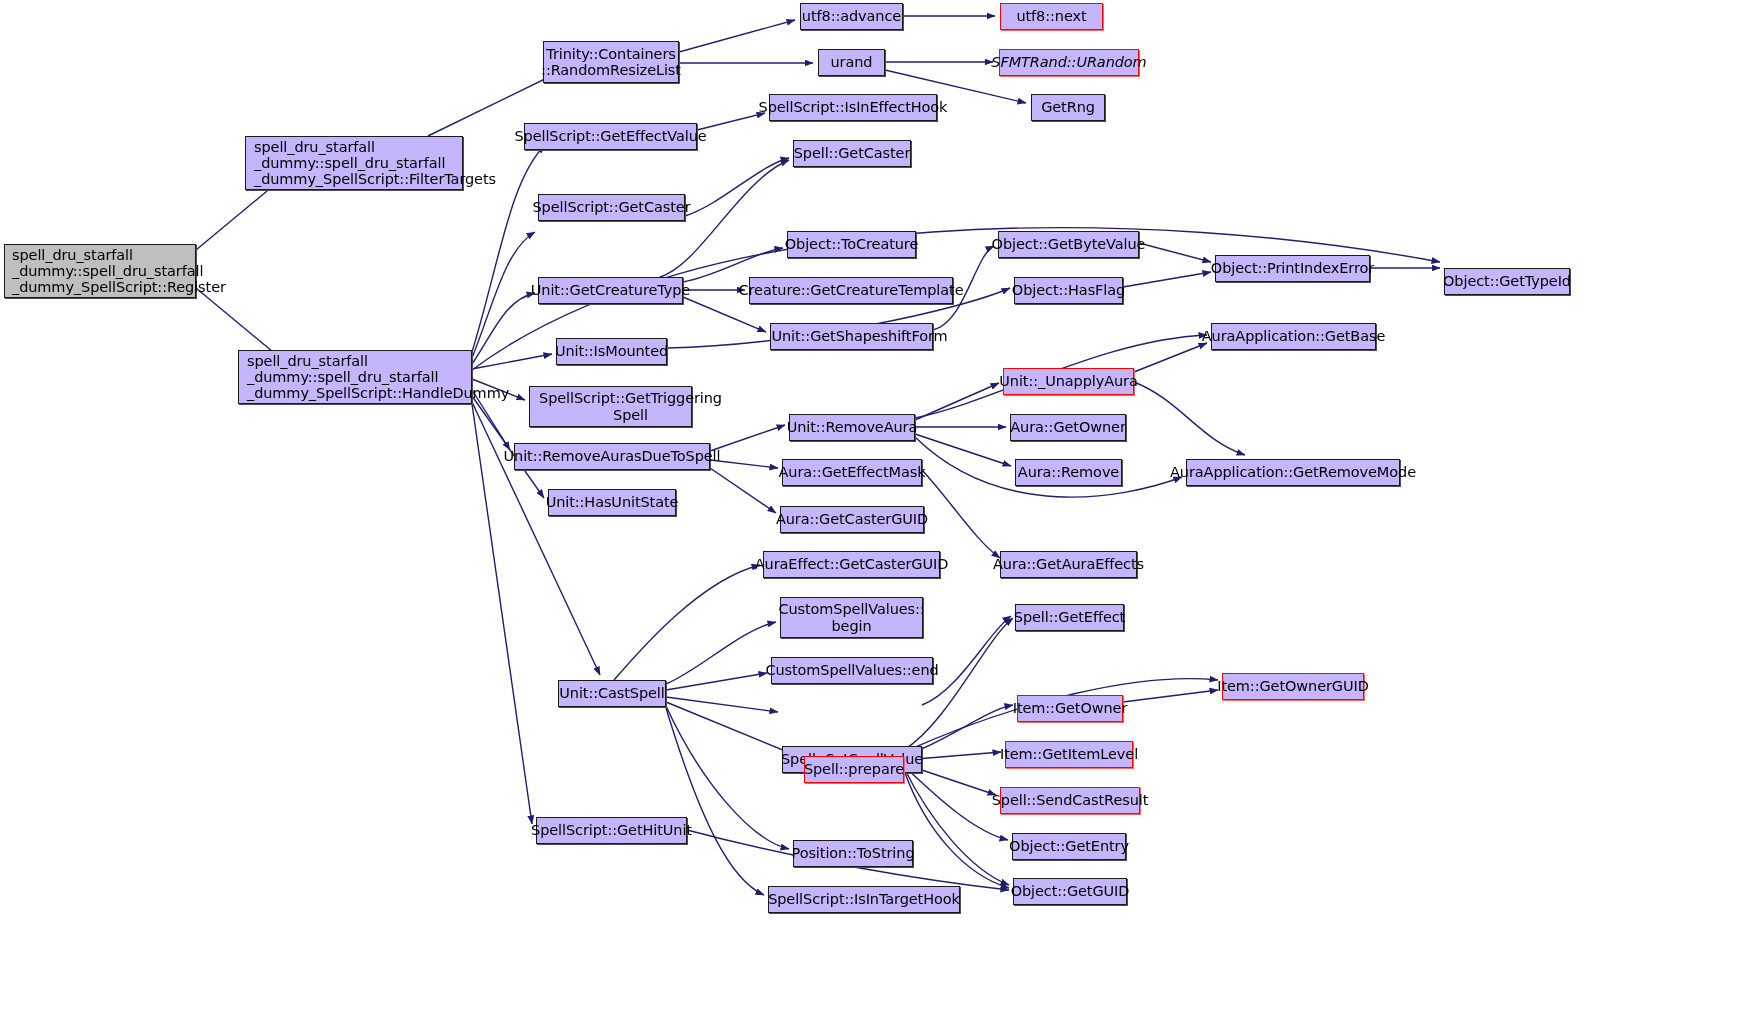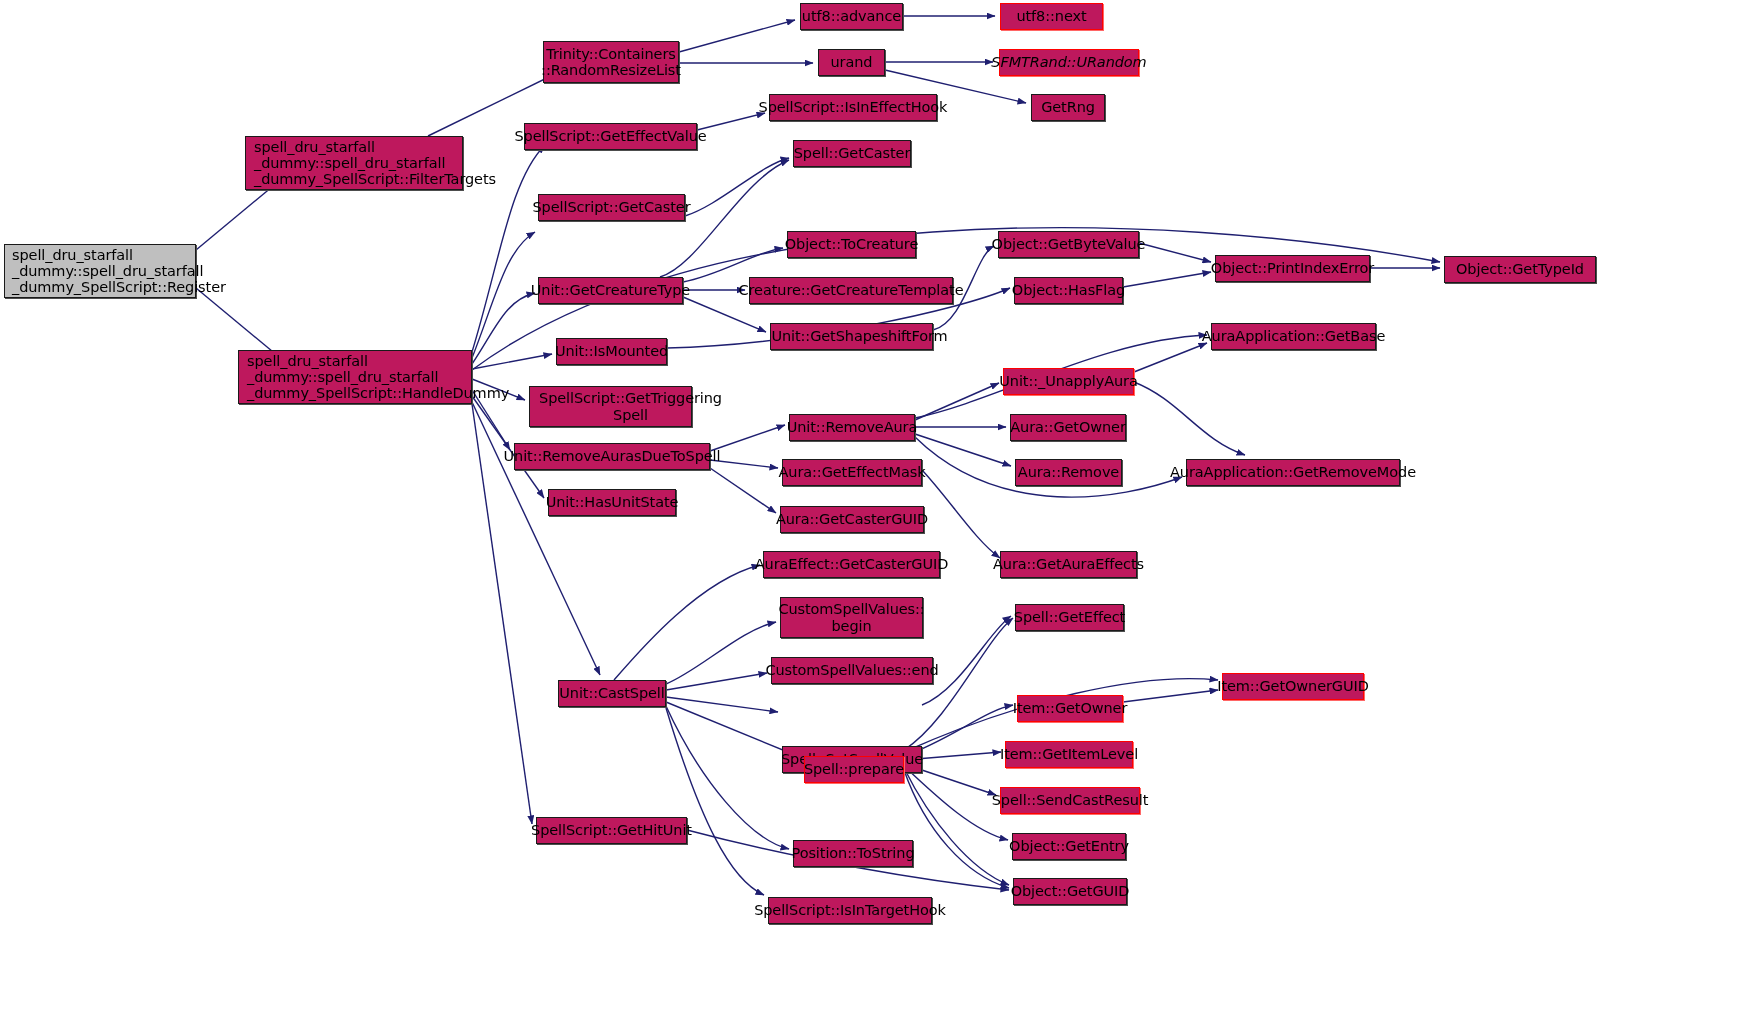--- a/index.html
+++ b/index.html
@@ -22,21 +22,21 @@
     height: 1016px;
     pointer-events: none;
   }
   .node {
     position: absolute;
     box-sizing: border-box;
     display: flex;
     align-items: center;
     justify-content: center;
     text-align: center;
-    background: #be185d;
+    background: #c4b5fd;
     border: 1px solid #1a1a1a;
     color: #000000;
     font-size: 14.5px;
     line-height: 1.12;
     letter-spacing: -0.1px;
     white-space: pre-line;
     z-index: 5;
     box-shadow: 1px 1px 0 0 #4d4d4d;
   }
   .node.red {
@@ -144,21 +144,21 @@
       <div class="node" style="left: 818px; top: 49px; width: 67px; height: 27px;">urand</div>
       <div class="node red" style="left: 999px; top: 49px; width: 140px; height: 27px; font-style: italic;">SFMTRand::URandom</div>
       <div class="node" style="left: 1031px; top: 94px; width: 74px; height: 27px;">GetRng</div>
       <div class="node" style="left: 769px; top: 94px; width: 168px; height: 27px;">SpellScript::IsInEffectHook</div>
       <div class="node" style="left: 524px; top: 123px; width: 173px; height: 27px;">SpellScript::GetEffectValue</div>
       <div class="node" style="left: 793px; top: 140px; width: 118px; height: 27px;">Spell::GetCaster</div>
       <div class="node" style="left: 538px; top: 194px; width: 147px; height: 27px;">SpellScript::GetCaster</div>
       <div class="node" style="left: 787px; top: 231px; width: 129px; height: 27px;">Object::ToCreature</div>
       <div class="node" style="left: 998px; top: 231px; width: 141px; height: 27px;">Object::GetByteValue</div>
       <div class="node" style="left: 1215px; top: 255px; width: 155px; height: 27px;">Object::PrintIndexError</div>
-      <div class="node" style="left: 1444px; top: 256px; width: 152px; height: 27px; text-align: right;">Object::GetTypeId</div>
+      <div class="node" style="left: 1444px; top: 268px; width: 126px; height: 27px; text-align: right;">Object::GetTypeId</div>
       <div class="node" style="left: 538px; top: 277px; width: 145px; height: 27px;">Unit::GetCreatureType</div>
       <div class="node" style="left: 749px; top: 277px; width: 204px; height: 27px;">Creature::GetCreatureTemplate</div>
       <div class="node" style="left: 1014px; top: 277px; width: 109px; height: 27px;">Object::HasFlag</div>
       <div class="node" style="left: 770px; top: 323px; width: 163px; height: 27px; padding-left: 16px;">Unit::GetShapeshiftForm</div>
       <div class="node" style="left: 1211px; top: 323px; width: 165px; height: 27px;">AuraApplication::GetBase</div>
       <div class="node" style="left: 556px; top: 338px; width: 111px; height: 27px;">Unit::IsMounted</div>
       <div class="node red" style="left: 1003px; top: 368px; width: 131px; height: 27px;">Unit::_UnapplyAura</div>
       <div class="node" style="left: 529px; top: 386px; width: 163px; height: 41px; padding-left: 40px;">SpellScript::GetTriggering
 Spell</div>
       <div class="node" style="left: 789px; top: 414px; width: 126px; height: 27px;">Unit::RemoveAura</div>
@@ -179,15 +179,15 @@
       <div class="node" style="left: 558px; top: 680px; width: 108px; height: 27px;">Unit::CastSpell</div>
       <div class="node red" style="left: 1017px; top: 695px; width: 106px; height: 27px;">Item::GetOwner</div>
       <div class="node" style="left: 782px; top: 702px; width: 140px; height: 27px; margin-top: 44px;">Spell::SetSpellValue</div>
       <div class="node red" style="left: 1005px; top: 741px; width: 128px; height: 27px;">Item::GetItemLevel</div>
       <div class="node red" style="left: 804px; top: 748px; width: 100px; height: 27px; margin-top: 8px;">Spell::prepare</div>
       <div class="node red" style="left: 1000px; top: 787px; width: 140px; height: 27px;">Spell::SendCastResult</div>
       <div class="node" style="left: 1012px; top: 833px; width: 114px; height: 27px;">Object::GetEntry</div>
       <div class="node" style="left: 536px; top: 817px; width: 151px; height: 27px;">SpellScript::GetHitUnit</div>
       <div class="node" style="left: 793px; top: 840px; width: 120px; height: 27px;">Position::ToString</div>
       <div class="node" style="left: 1013px; top: 878px; width: 114px; height: 27px;">Object::GetGUID</div>
-      <div class="node" style="left: 768px; top: 886px; width: 164px; height: 27px; margin-top: 11px;">SpellScript::IsInTargetHook</div>
+      <div class="node" style="left: 768px; top: 886px; width: 192px; height: 27px;">SpellScript::IsInTargetHook</div>
     </div>
 </div>
 
 </body></html>

